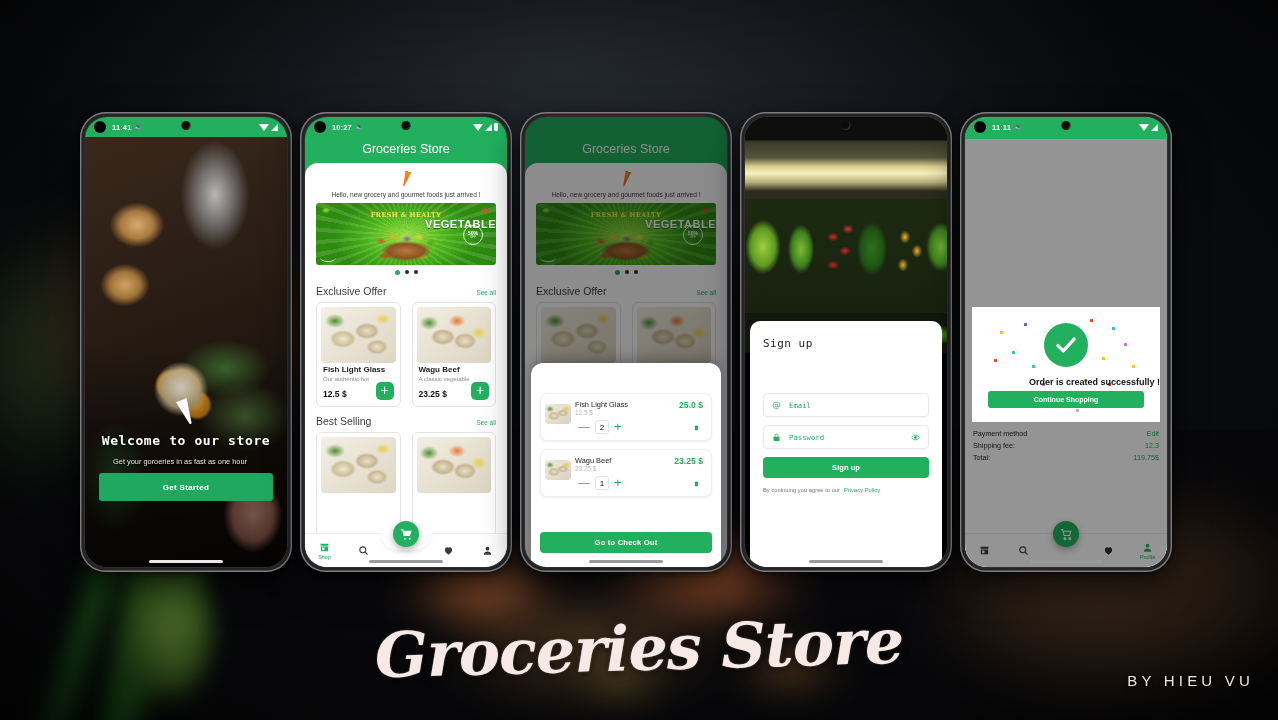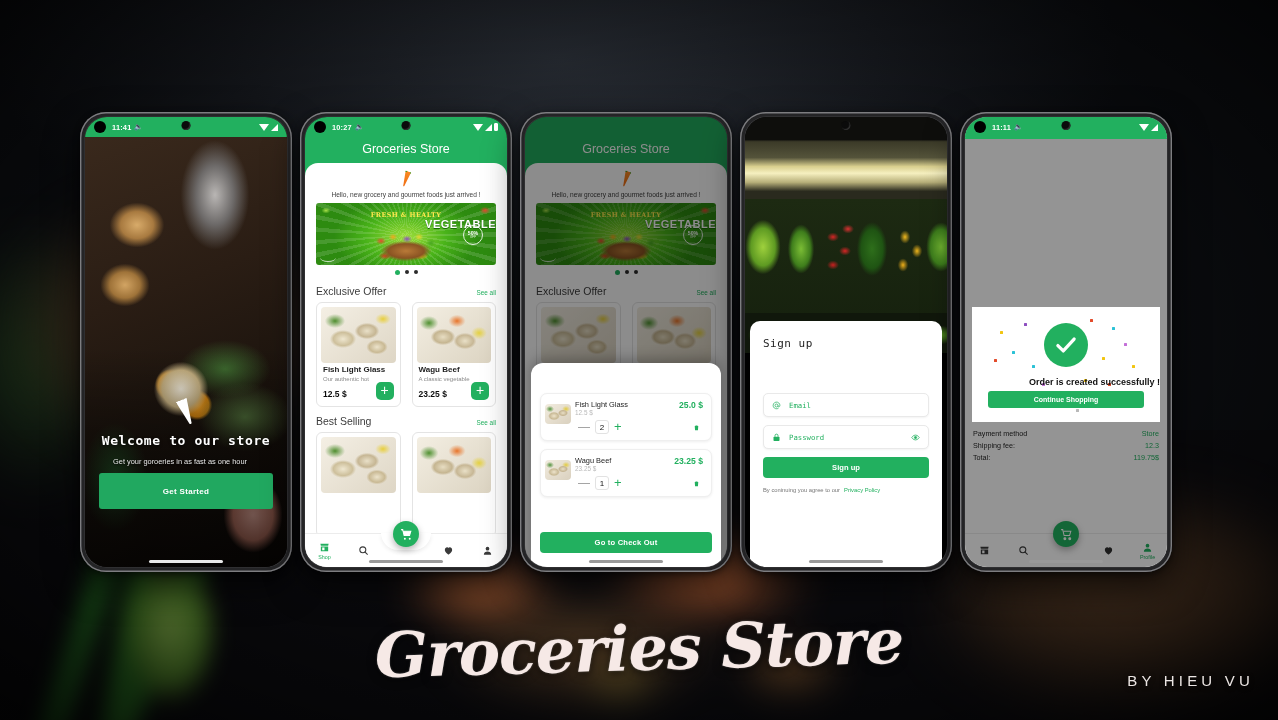--- a/index.html
+++ b/index.html
@@ -136,21 +136,21 @@
     position:absolute; left:0; right:0; top:316px; text-align:center;
     color:#fff; font-size:13px; font-weight:700;
     font-family:"DejaVu Sans Mono","Liberation Mono",monospace; letter-spacing:.6px;
     text-shadow:0 1px 3px rgba(0,0,0,.8);
   }
   .p1-sub{
     position:absolute; left:0; right:12px; top:340px; text-align:center;
     color:#e7e7e7; font-size:7.4px; text-shadow:0 1px 2px rgba(0,0,0,.85);
   }
   .p1-btn{
-    position:absolute; left:14px; right:14px; top:356px; height:36px;
+    position:absolute; left:14px; right:14px; top:356px; height:28px;
     background:#21a860; border-radius:3px; color:#fff;
     font-size:8px; font-weight:700; display:flex; align-items:center; justify-content:center;
     letter-spacing:.3px;
   }
 
   
   .store-hdr{
     position:absolute; left:0; right:0; top:0; height:60px; background:#22b05f;
   }
   .store-hdr .ttl{
@@ -390,21 +390,21 @@
   }
   .signup .fine{
     position:absolute; left:13px; right:13px; font-size:5.8px; color:#767676;
   }
   .signup .fine a{ color:#22b05f; text-decoration:none; margin-left:4px; }
 
   
   #phone5{ left:960px; top:112px; width:212px; height:460px; }
   .p5-base{ position:absolute; inset:0; background:#fff; }
   .p5-hdr{ position:absolute; left:0;right:0;top:0;height:22px; background:#22b05f; }
-  .p5-content{ position:absolute; left:0;right:0; top:22px; bottom:0; background:#fff;border-radius:32px; }
+  .p5-content{ position:absolute; left:0;right:0; top:22px; bottom:0; background:#fff; }
   .p5-summary{ position:absolute; left:8px; right:8px; top:290px; }
   .p5-row{ display:flex; justify-content:space-between; font-size:7.2px; color:#1d1d1d; margin-bottom:3px; }
   .p5-row .k{ color:#1f1f1f; }
   .p5-row .v{ color:#22b05f; }
   .p5-confirm{
     position:absolute; left:8px; right:8px; top:330px; height:22px; border-radius:4px;
     background:#22b05f; color:#fff; font-size:7.6px; font-weight:700;
     display:flex; align-items:center; justify-content:center;
   }
   .p5-dim{ position:absolute; left:0;right:0;top:22px; bottom:0; background:rgba(0,0,0,.42); z-index:5; }
@@ -741,21 +741,21 @@
 </div>
 
 <div class="phone" id="phone5">
   <div class="screen">
     <div class="p5-base">
       <div class="p5-hdr"></div>
       <div class="p5-content">
         <div class="p5-summary">
           <div class="p5-row">
             <span class="k">Payment method</span>
-            <span class="v">Store</span>
+            <span class="v">Edit</span>
           </div>
           <div class="p5-row">
             <span class="k">Shipping fee:</span>
             <span class="v">12.3</span>
           </div>
           <div class="p5-row">
             <span class="k">Total:</span>
             <span class="v">119.75$</span>
           </div>
         </div>

